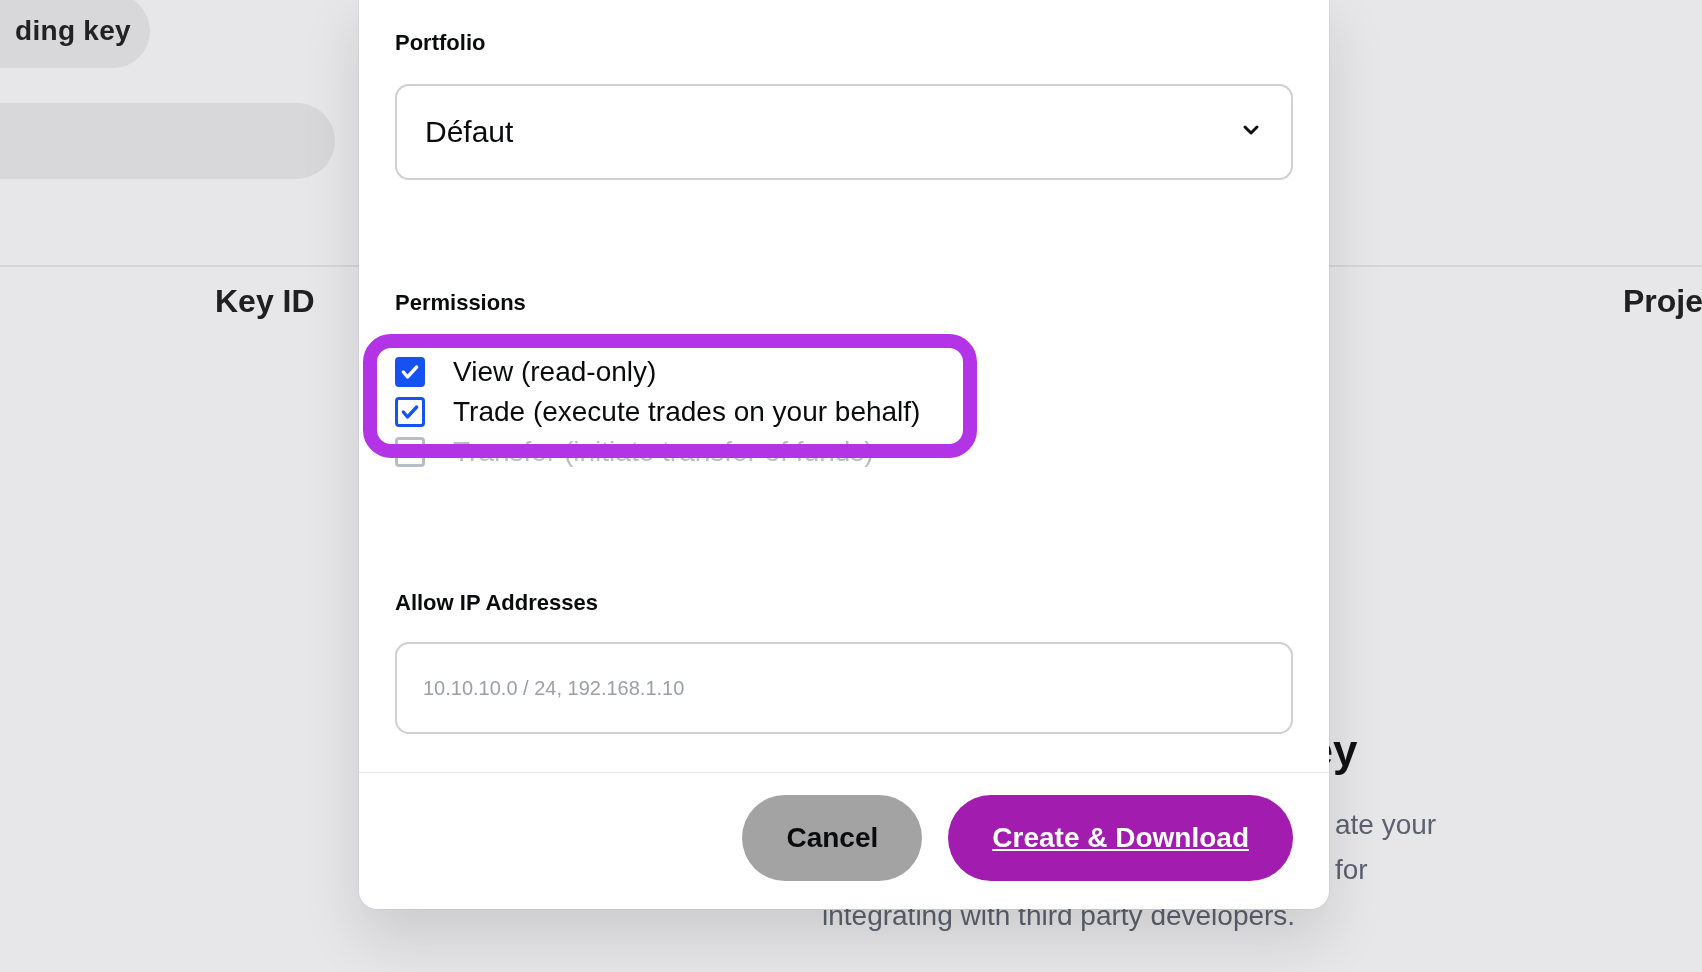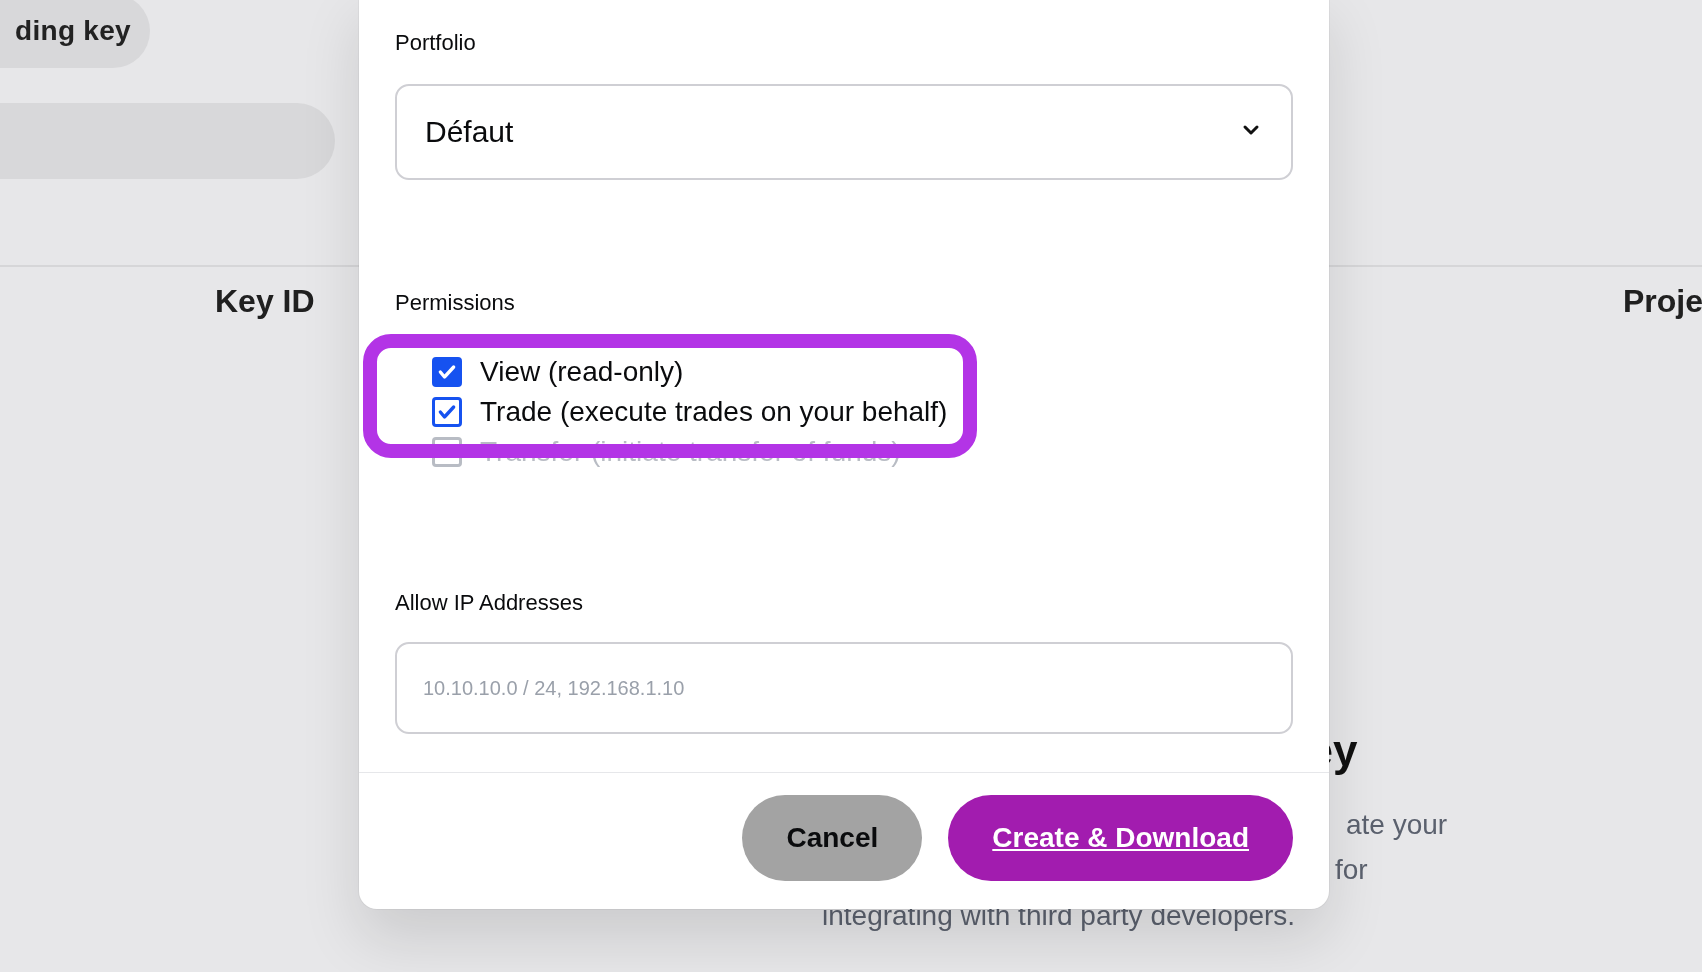--- a/index.html
+++ b/index.html
@@ -22,37 +22,37 @@
       display: flex;
       align-items: center;
     }
     .bg-pill.key  { left: -140px; top: -6px; width: 290px; height: 74px; padding-left: 155px; font-size: 28px; letter-spacing: .3px; }
     .bg-pill.blank{ left: -200px; top: 103px; width: 535px; height: 76px; }
     .bg-divider { position: absolute; left: 0; right: 0; top: 265px; height: 2px; background: #d6d6d8; }
     .bg-col-keyid { position: absolute; left: 215px; top: 283px; font-size: 32px; font-weight: 700; color: #202020; }
     .bg-col-project { position: absolute; left: 1623px; top: 283px; font-size: 32px; font-weight: 700; color: #202020; }
     .bg-keyword { position: absolute; left: 1284px; top: 726px; font-size: 44px; font-weight: 800; color: #111; }
     .bg-text { position: absolute; font-size: 28px; color: #5b616e; line-height: 1.55; }
-    .bg-text.l1 { left: 1335px; top: 803px; margin-left: 11px; }
+    .bg-text.l1 { left: 1335px; top: 803px; }
     .bg-text.l2 { left: 1335px; top: 848px; }
     .bg-text.l3 { left:  822px; top: 894px; }
 
     
     .modal {
       position: absolute;
       left: 359px;
       top: -10px;
       width: 970px;
       background: #fff;
       border-radius: 0 0 18px 18px;
       box-shadow: 0 0 0 1px rgba(0,0,0,.04), 0 30px 60px rgba(0,0,0,.12);
       padding: 0 36px;
     }
 
-    .section-label { font-size: 22px; font-weight: 400; color: #0a0b0d; }
+    .section-label { font-size: 22px; font-weight: 700; color: #0a0b0d; }
 
     .portfolio { padding-top: 40px; }
     .select {
       margin-top: 28px;
       height: 96px;
       border: 2px solid #cfcfd4;
       border-radius: 14px;
       display: flex;
       align-items: center;
       justify-content: space-between;
@@ -67,21 +67,21 @@
     .permissions { padding-top: 110px; }
     .perm-list { margin-top: 36px; position: relative; }
     .perm-hl {
       position: absolute;
       left: -32px; top: -18px;
       width: 614px; height: 124px;
       border: 14px solid #b334e6;
       border-radius: 28px;
       pointer-events: none;
     }
-    .perm-row { display: flex; align-items: center; gap: 18px; height: 40px; margin-left: 37px; }
+    .perm-row { display: flex; align-items: center; gap: 28px; height: 40px; }
     .cb {
       width: 30px; height: 30px;
       border: 3px solid #1652f0;
       border-radius: 4px;
       display: inline-flex; align-items: center; justify-content: center;
       background: #fff;
       cursor: pointer;
     }
     .cb.filled { background: #1652f0; }
     .cb svg { display: block; }

